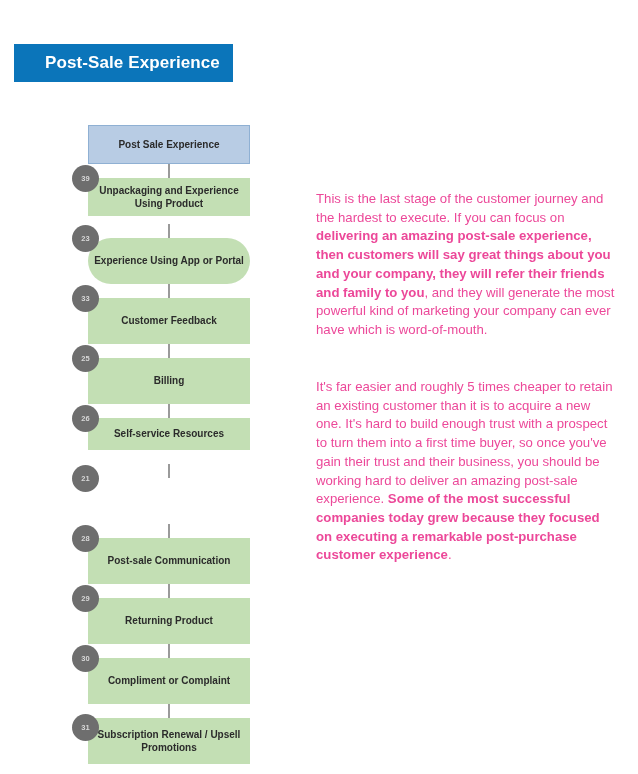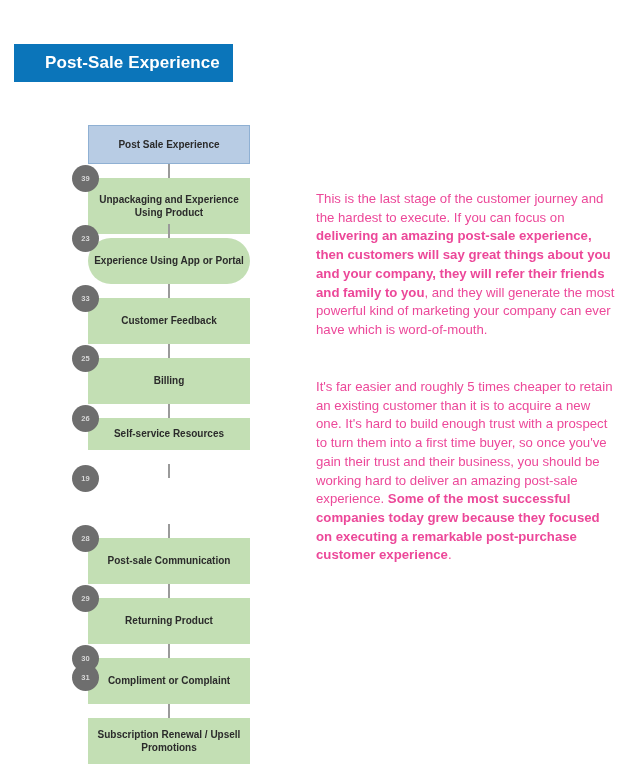--- a/index.html
+++ b/index.html
@@ -110,21 +110,21 @@
 
 <div id="header-bar">
   <span id="header-title">Post-Sale Experience</span>
 </div>
 
 <div id="flowchart">
     <div class="flow-node start" style="top: 125px; height: 39px;">
       <span>Post Sale Experience</span>
     </div>
     <div class="connector" style="top: 164px; height: 14px;"></div>
-    <div class="flow-node step" style="top: 178px; height: 56px;">
+    <div class="flow-node step" style="top: 178px; height: 38px;">
       <span>Unpackaging and Experience Using Product</span>
     </div>
     <div class="badge" style="top: 165px; left: 72px;">39</div>
     <div class="connector" style="top: 224px; height: 14px;"></div>
     <div class="flow-node step" style="top: 238px; height: 46px; border-radius: 23px;">
       <span>Experience Using App or Portal</span>
     </div>
     <div class="badge" style="top: 225px; left: 72px;">23</div>
     <div class="connector" style="top: 284px; height: 14px;"></div>
     <div class="flow-node step" style="top: 298px; height: 46px;">
@@ -135,41 +135,41 @@
     <div class="flow-node step" style="top: 358px; height: 46px;">
       <span>Billing</span>
     </div>
     <div class="badge" style="top: 345px; left: 72px;">25</div>
     <div class="connector" style="top: 404px; height: 14px;"></div>
     <div class="flow-node step" style="top: 418px; height: 28px;">
       <span>Self-service Resources</span>
     </div>
     <div class="badge" style="top: 405px; left: 72px;">26</div>
     <div class="connector" style="top: 464px; height: 14px;"></div>
-    <div class="badge" style="top: 465px; left: 72px;">19</div>
+    <div class="badge" style="top: 465px; left: 72px;">21</div>
     <div class="connector" style="top: 524px; height: 14px;"></div>
     <div class="flow-node step" style="top: 538px; height: 46px;">
       <span>Post-sale Communication</span>
     </div>
     <div class="badge" style="top: 525px; left: 72px;">28</div>
     <div class="connector" style="top: 584px; height: 14px;"></div>
     <div class="flow-node step" style="top: 598px; height: 46px;">
       <span>Returning Product</span>
     </div>
     <div class="badge" style="top: 585px; left: 72px;">29</div>
     <div class="connector" style="top: 644px; height: 14px;"></div>
     <div class="flow-node step" style="top: 658px; height: 46px;">
       <span>Compliment or Complaint</span>
     </div>
     <div class="badge" style="top: 645px; left: 72px;">30</div>
     <div class="connector" style="top: 704px; height: 14px;"></div>
     <div class="flow-node step" style="top: 718px; height: 46px;">
       <span>Subscription Renewal / Upsell Promotions</span>
     </div>
-    <div class="badge" style="top: 664px; left: 72px;">31</div>
+    <div class="badge" style="top: 714px; left: 72px;">31</div>
   </div>
 
 <div id="text-column">
   <p class="body-para">
     <span>This is the last stage of the customer journey and the hardest to execute. If you can focus on </span><b>delivering an amazing post-sale experience, then customers will say great things about you and your company, they will refer their friends and family to you</b><span>, and they will generate the most powerful kind of marketing your company can ever have which is word-of-mouth.</span>
   </p>
   <p class="body-para">
     <span>It's far easier and roughly 5 times cheaper to retain an existing customer than it is to acquire a new one. It's hard to build enough trust with a prospect to turn them into a first time buyer, so once you've gain their trust and their business, you should be working hard to deliver an amazing post-sale experience. </span><b>Some of the most successful companies today grew because they focused on executing a remarkable post-purchase customer experience</b><span>.</span>
   </p>
 </div>

